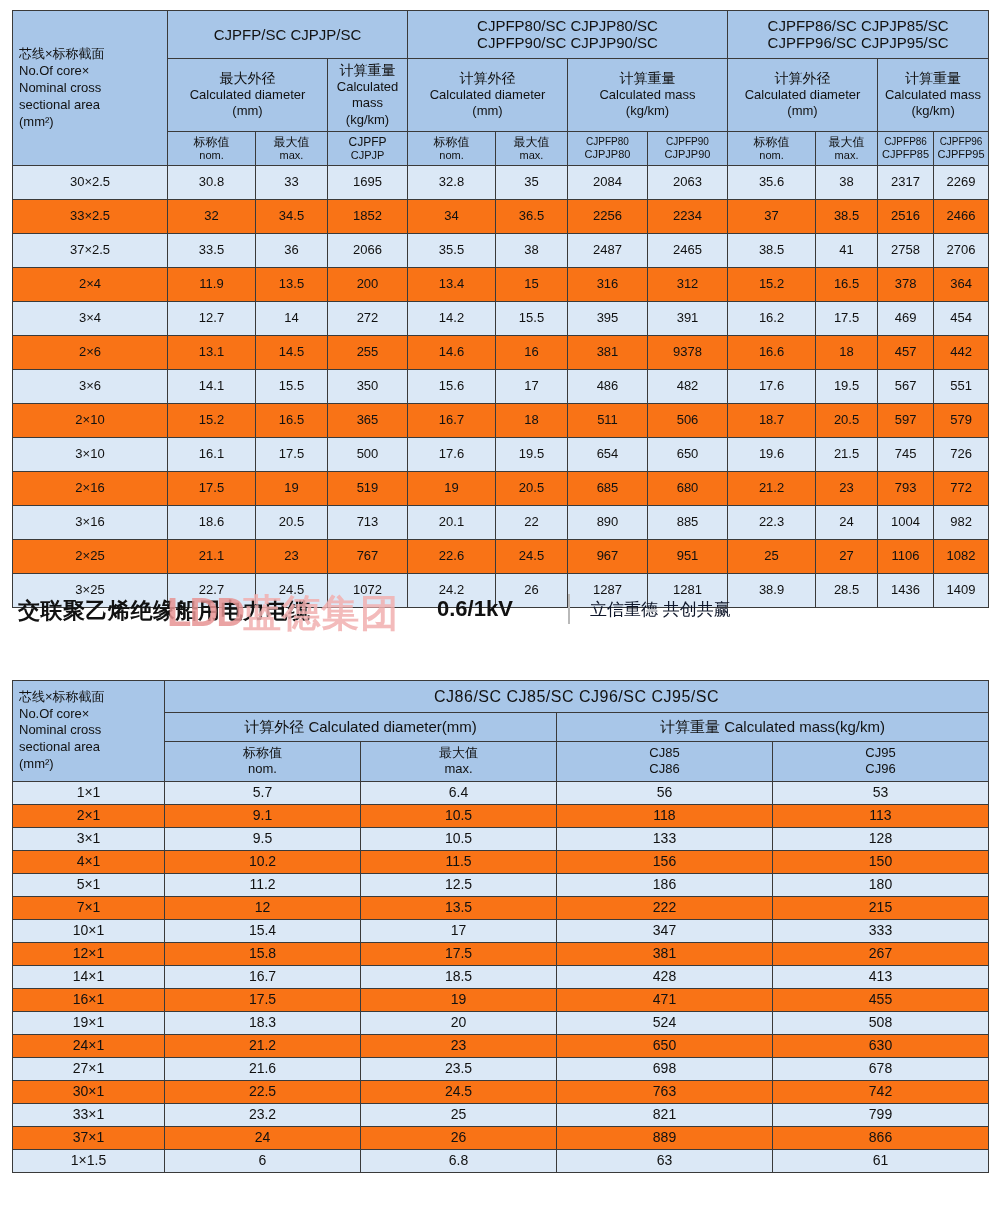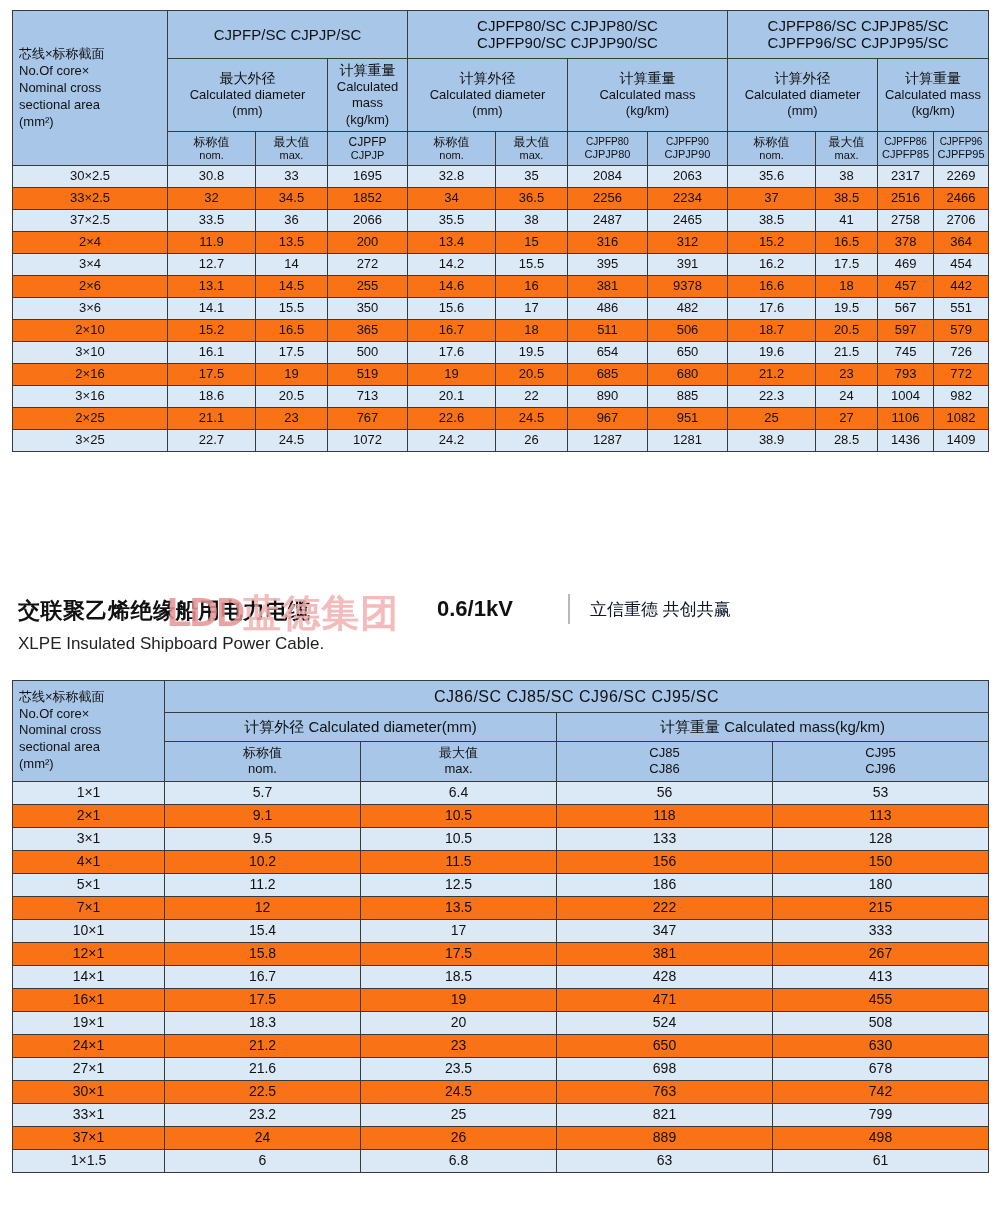--- a/index.html
+++ b/index.html
@@ -94,21 +94,21 @@
   #table1 .corner {
     font-size: 13px;
     line-height: 1.3;
     text-align: left;
     padding: 4px 6px;
   }
   #table1 .corner span {
     display: block;
   }
   #table1 .data {
-    height: 22px;
+    height: 34px;
   }
 
   
   #midband {
     position: absolute;
     left: 12px;
     top: 588px;
     width: 976px;
     height: 80px;
   }
@@ -531,21 +531,20 @@
   </div>
 
   <div id="midband">
     <div id="title-cn">交联聚乙烯绝缘船用电力电缆</div>
     <div id="watermark">
       <span class="wm-latin">LDD</span><span class="wm-cn">蓝德集团</span>
     </div>
     <div id="voltage">0.6/1kV</div>
     <div id="divider"></div>
     <div id="slogan">立信重德  共创共赢</div>
-    <div id="title-en">XLPE Insulated Shipboard Power Cable.</div>
   </div>
 
   <div id="table2-wrap">
     <table id="table2">
       <colgroup>
         <col style="width:152px">
         <col style="width:196px">
           <col style="width:196px">
         <col style="width:216px">
           <col style="width:216px">
@@ -687,21 +686,21 @@
           <td>23.2</td>
           <td>25</td>
           <td>821</td>
           <td>799</td>
         </tr>
         <tr class="data row-even">
           <td>37×1</td>
           <td>24</td>
           <td>26</td>
           <td>889</td>
-          <td>498</td>
+          <td>866</td>
         </tr>
         <tr class="data row-odd">
           <td>1×1.5</td>
           <td>6</td>
           <td>6.8</td>
           <td>63</td>
           <td>61</td>
         </tr>
       </tbody>
     </table>

